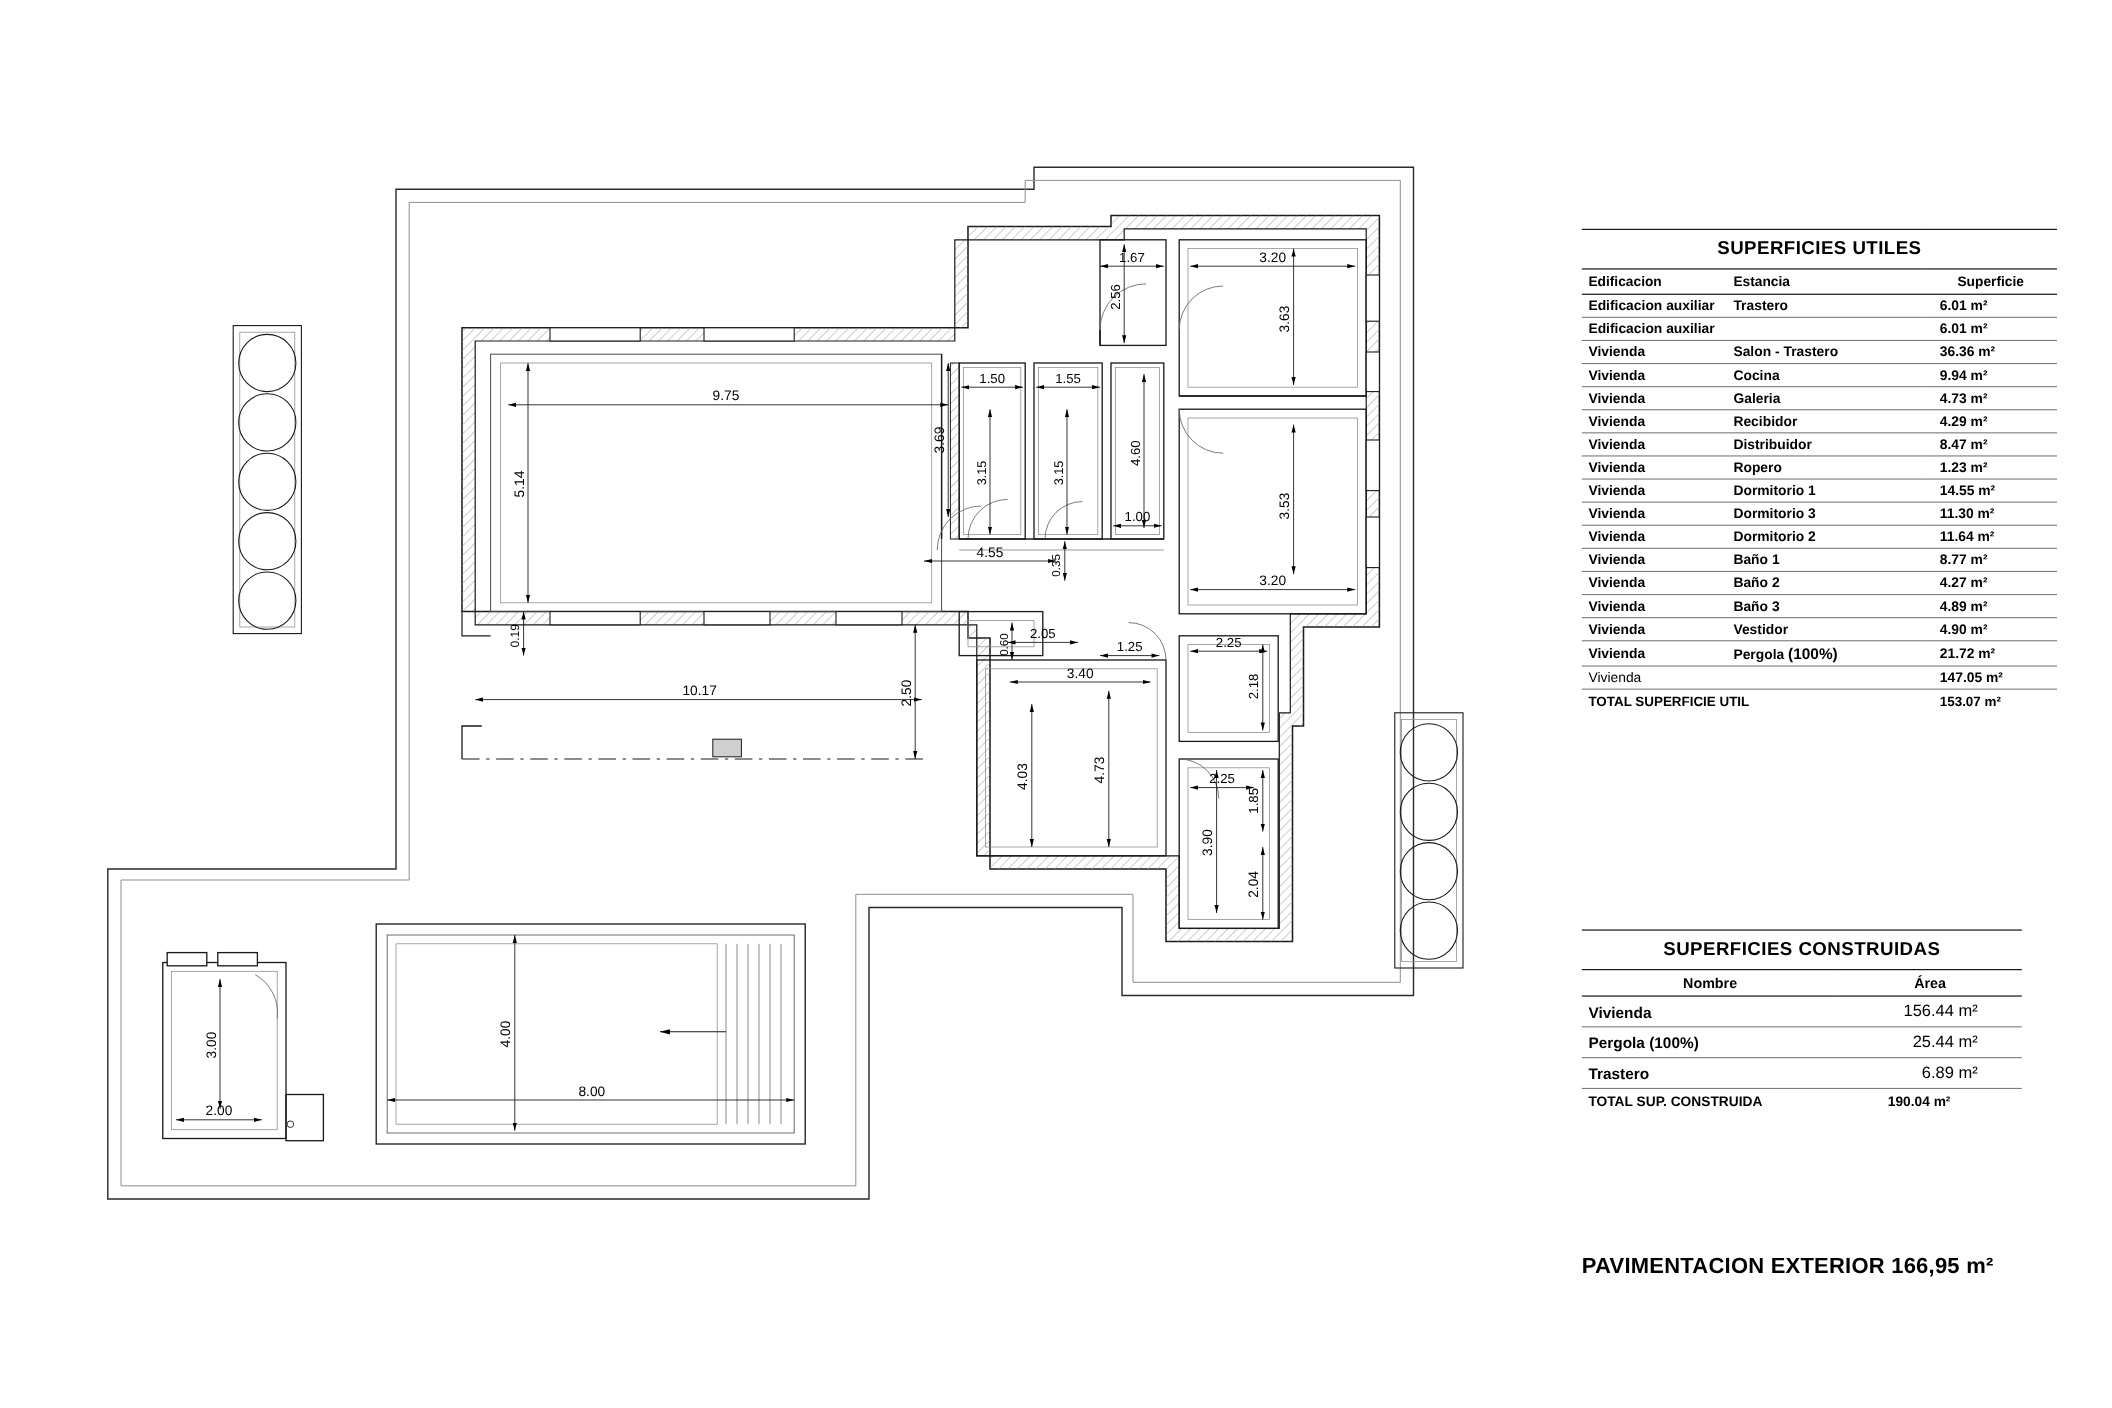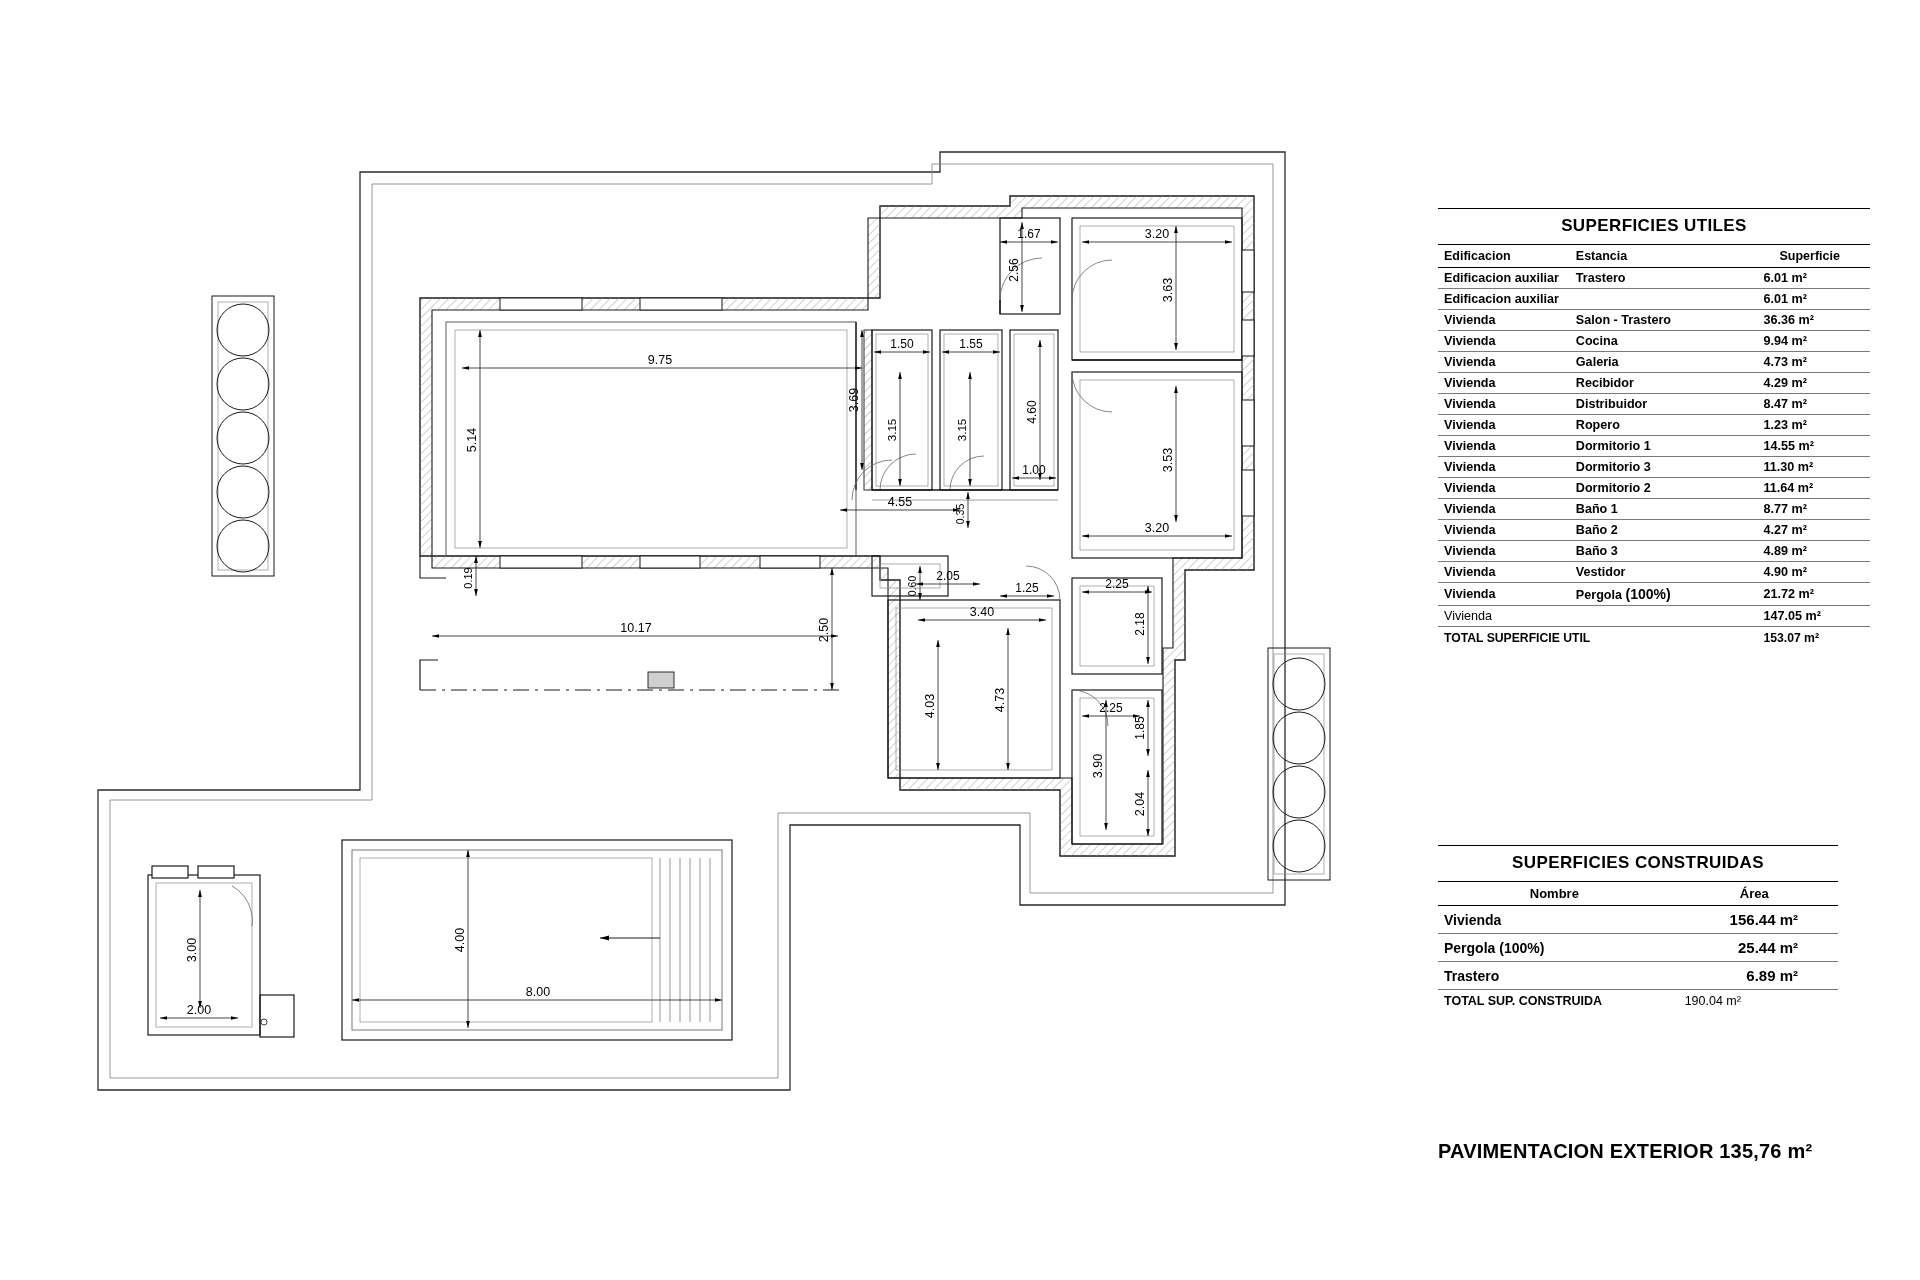--- a/index.html
+++ b/index.html
@@ -99,24 +99,24 @@
   .total td.val { padding-left: 14px; }
   .small { font-size: 14px; font-weight: bold; }
   .col-edif { width: 120px; }
   .col-est { width: 170px; }
   .col-sup { width: 110px; }
 
   #construidas-panel .title-row td { font-size: 17px; }
   #construidas-panel .tbl { font-size: 13.5px; }
   #construidas-panel .row td { font-size: 14px; padding-top: 5px; padding-bottom: 5px; }
   #construidas-panel .row td.b { font-weight: bold; }
-  #construidas-panel .row td.val { font-weight: bold; font-size: 15px; text-align: right; padding-right: 40px;}
+  #construidas-panel .row td.val { font-weight: normal; font-size: 15px; text-align: right; padding-right: 40px;}
   #construidas-panel .hdr-row td { text-align: center; font-size: 13px; }
   #construidas-panel .total td { font-size: 12.5px; }
-  #construidas-panel .total td.val { text-align: left; padding-right: 34px; font-weight: normal;}
+  #construidas-panel .total td.val { text-align: center; padding-right: 34px; font-weight: bold;}
 
   #pav-note {
     position: absolute;
     left: 1438px;
     top: 1140px;
     font-size: 20px;
     font-weight: bold;
     letter-spacing: .2px;
   }
 </style>
@@ -538,15 +538,15 @@
           <td class="val">6.89 m²</td>
         </tr>
         <tr class="total">
           <td>TOTAL SUP. CONSTRUIDA</td>
           <td class="val">190.04 m²</td>
         </tr>
       </tbody>
     </table>
   </div>
 
-  <div id="pav-note">PAVIMENTACION EXTERIOR 135,76 m²</div>
+  <div id="pav-note">PAVIMENTACION EXTERIOR 166,95 m²</div>
 
 </div>
 
 </body></html>

